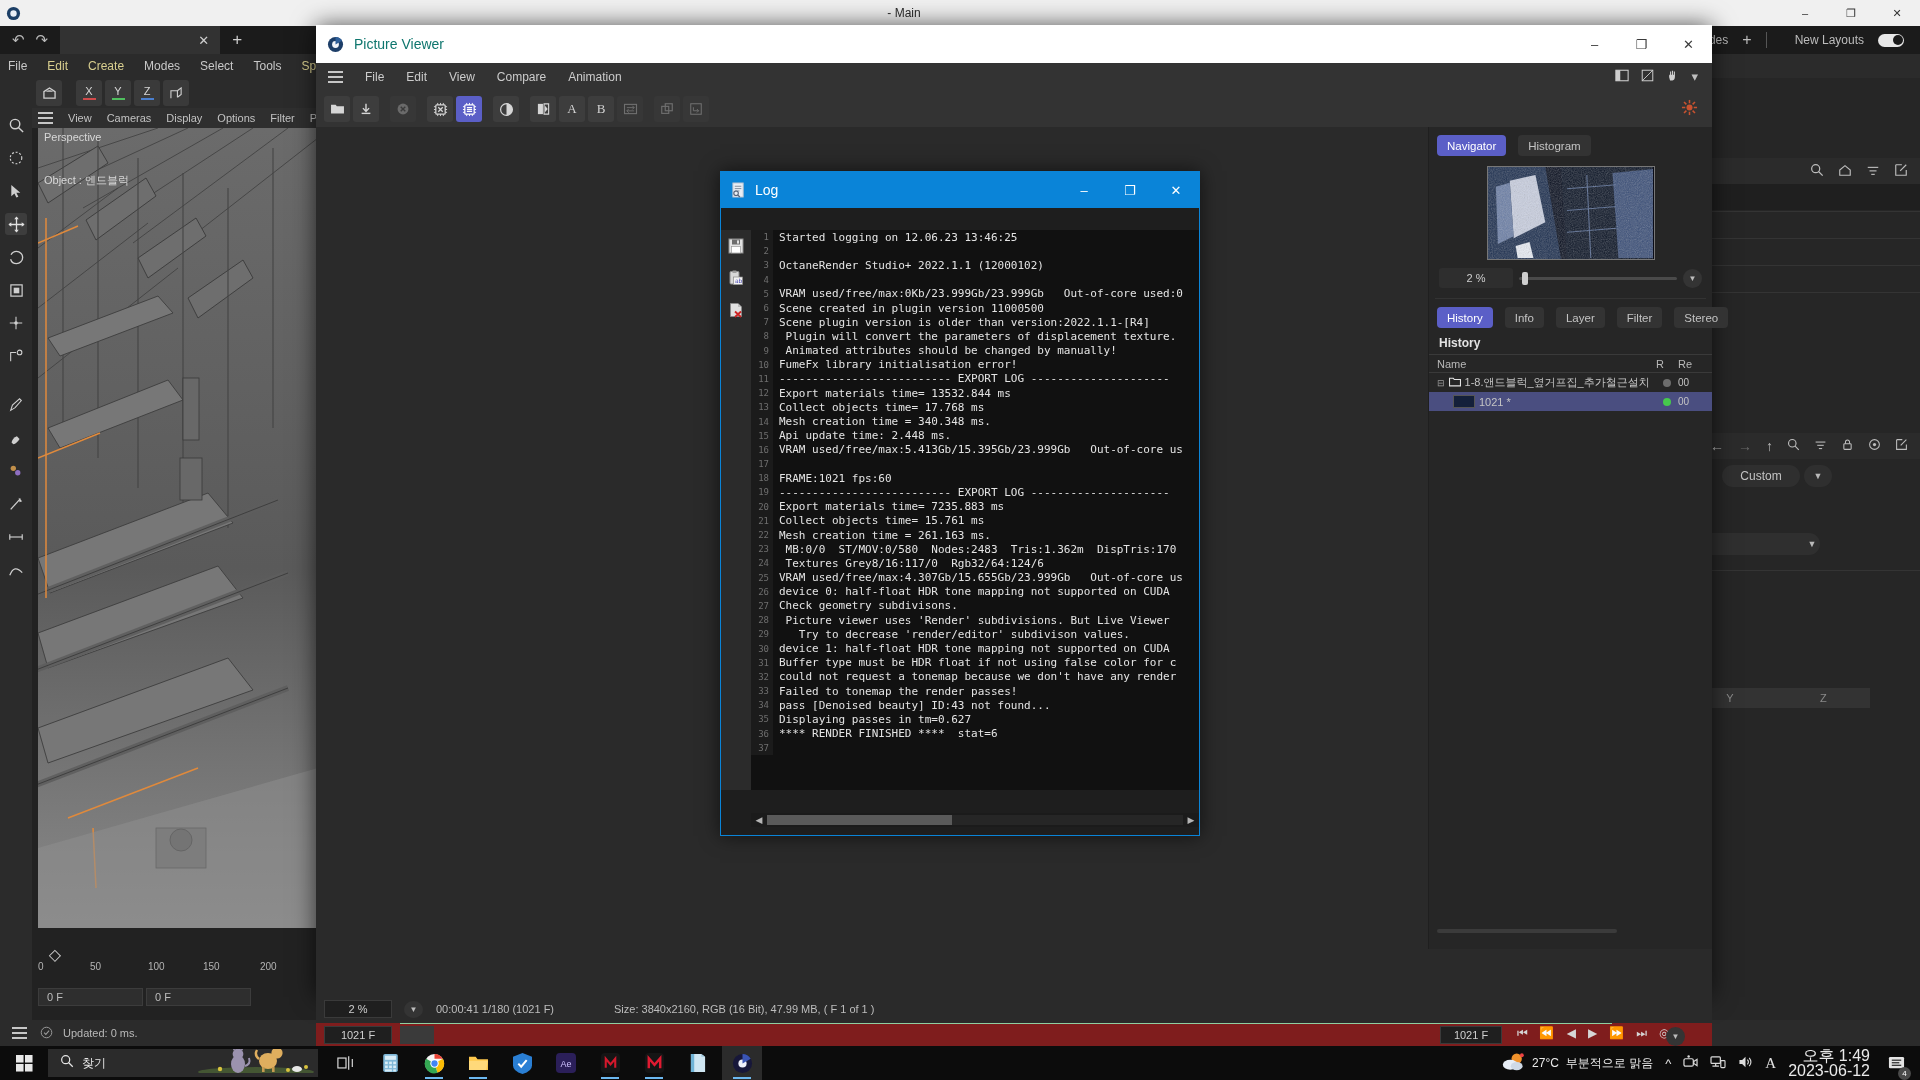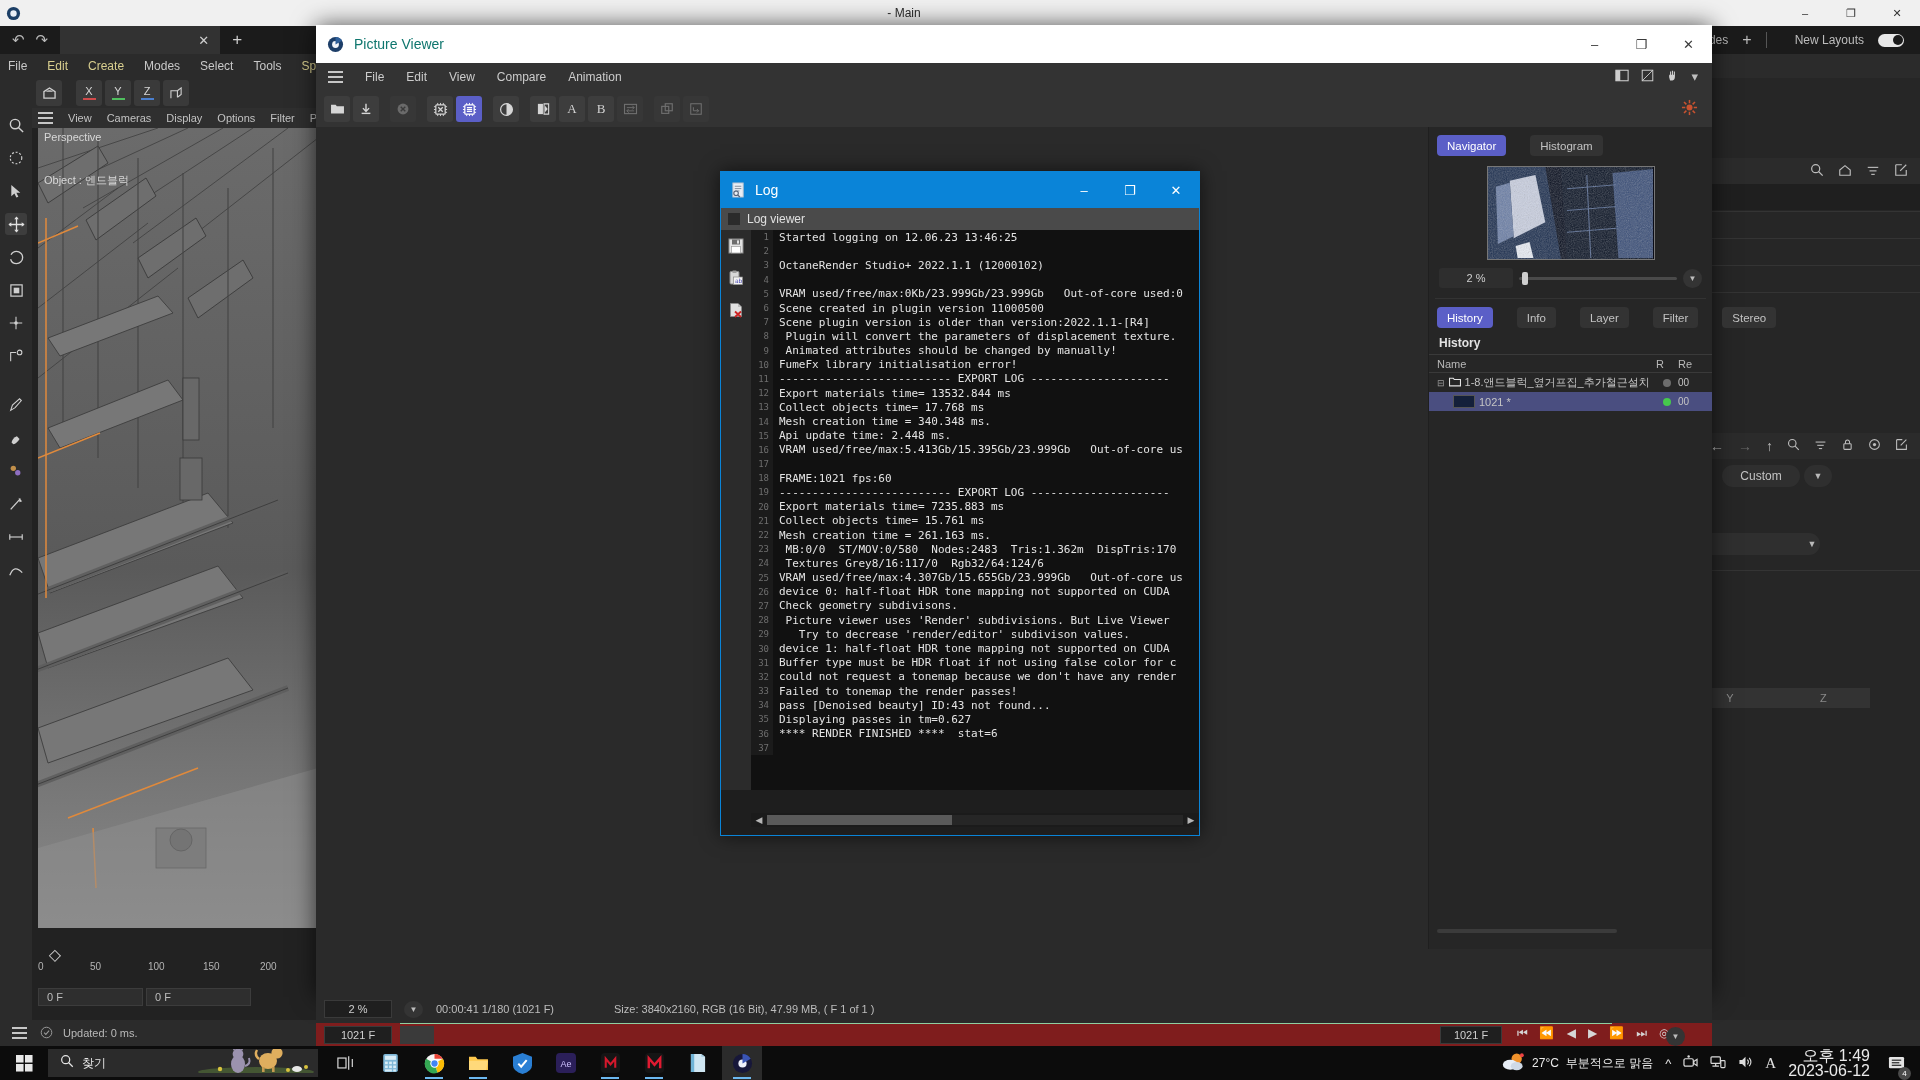--- a/index.html
+++ b/index.html
@@ -120,21 +120,21 @@
   .tbtn.dim { color:#6f6f6f; background:#373737;}
   .tbtn.act { background:#5b5fc7; color:#fff; }
   .pv-toolbar-right { margin-left:auto; padding-right:14px; }
 
   .pv-body { position:absolute; left:0; top:102px; width:1396px; height:822px; background:#2a2a2a;}
   .pv-canvas { position:absolute; left:0; top:0; width:1112px; height:822px; background:#2a2a2a;}
 
   
   .pv-dock { position:absolute; left:1112px; top:0; width:284px; height:822px; background:#262626;
      border-left:1px solid #1f1f1f;}
-  .pill-row { display:flex; gap:24px; padding:8px 8px 0 8px; }
+  .pill-row { display:flex; gap:12px; padding:8px 8px 0 8px; }
   .pill { height:21px; border-radius:4px; background:#333; color:#c3c3c3; font-size:11.5px;
      display:flex; align-items:center; padding:0 10px;}
   .pill.sel { background:#5b5fc7; color:#fff;}
   .nav-thumb { margin:10px auto 0; width:168px; height:94px; border:1px solid #777; background:#0b0d18;
      overflow:hidden; position:relative;}
   .zoom-row { display:flex; align-items:center; gap:6px; padding:8px 10px 0 10px;}
   .zoom-val { width:74px; height:20px; background:#2e2e2e; border-radius:3px; color:#cfcfcf;
      font-size:11px; display:flex;align-items:center;justify-content:center;}
   .zoom-track { flex:1; height:3px; background:#4a4a4a; border-radius:2px; position:relative;}
   .zoom-knob { position:absolute; left:3px; top:-5px; width:6px; height:13px; background:#cfcfcf; border-radius:2px;}
@@ -893,24 +893,20 @@
           </svg>
       </div>
       <div class="tt">Log</div>
       <div class="btns">
         <div>–</div>
         <div>❐</div>
         <div class="cl">✕</div>
       </div>
     </div>
 
-    <div class="logw-tab">
-      <span class="sw"></span>
-      <span class="lb">Log viewer</span>
-    </div>
 
     <div class="logw-main">
       <div class="log-sidebar">
         <div class="log-sb-ic">
           <svg width="16" height="16" viewBox="0 0 16 16">
               <rect x="1" y="1" width="14" height="14" fill="#e3e3e3" stroke="#8e8e8e"></rect>
               <rect x="4" y="1.5" width="8" height="5" fill="#6d6d6d"></rect>
               <rect x="9" y="2.4" width="2" height="3.2" fill="#e3e3e3"></rect>
               <rect x="3.5" y="8.5" width="9" height="6.5" fill="#fff" stroke="#9a9a9a" stroke-width="0.7"></rect>
             </svg>

